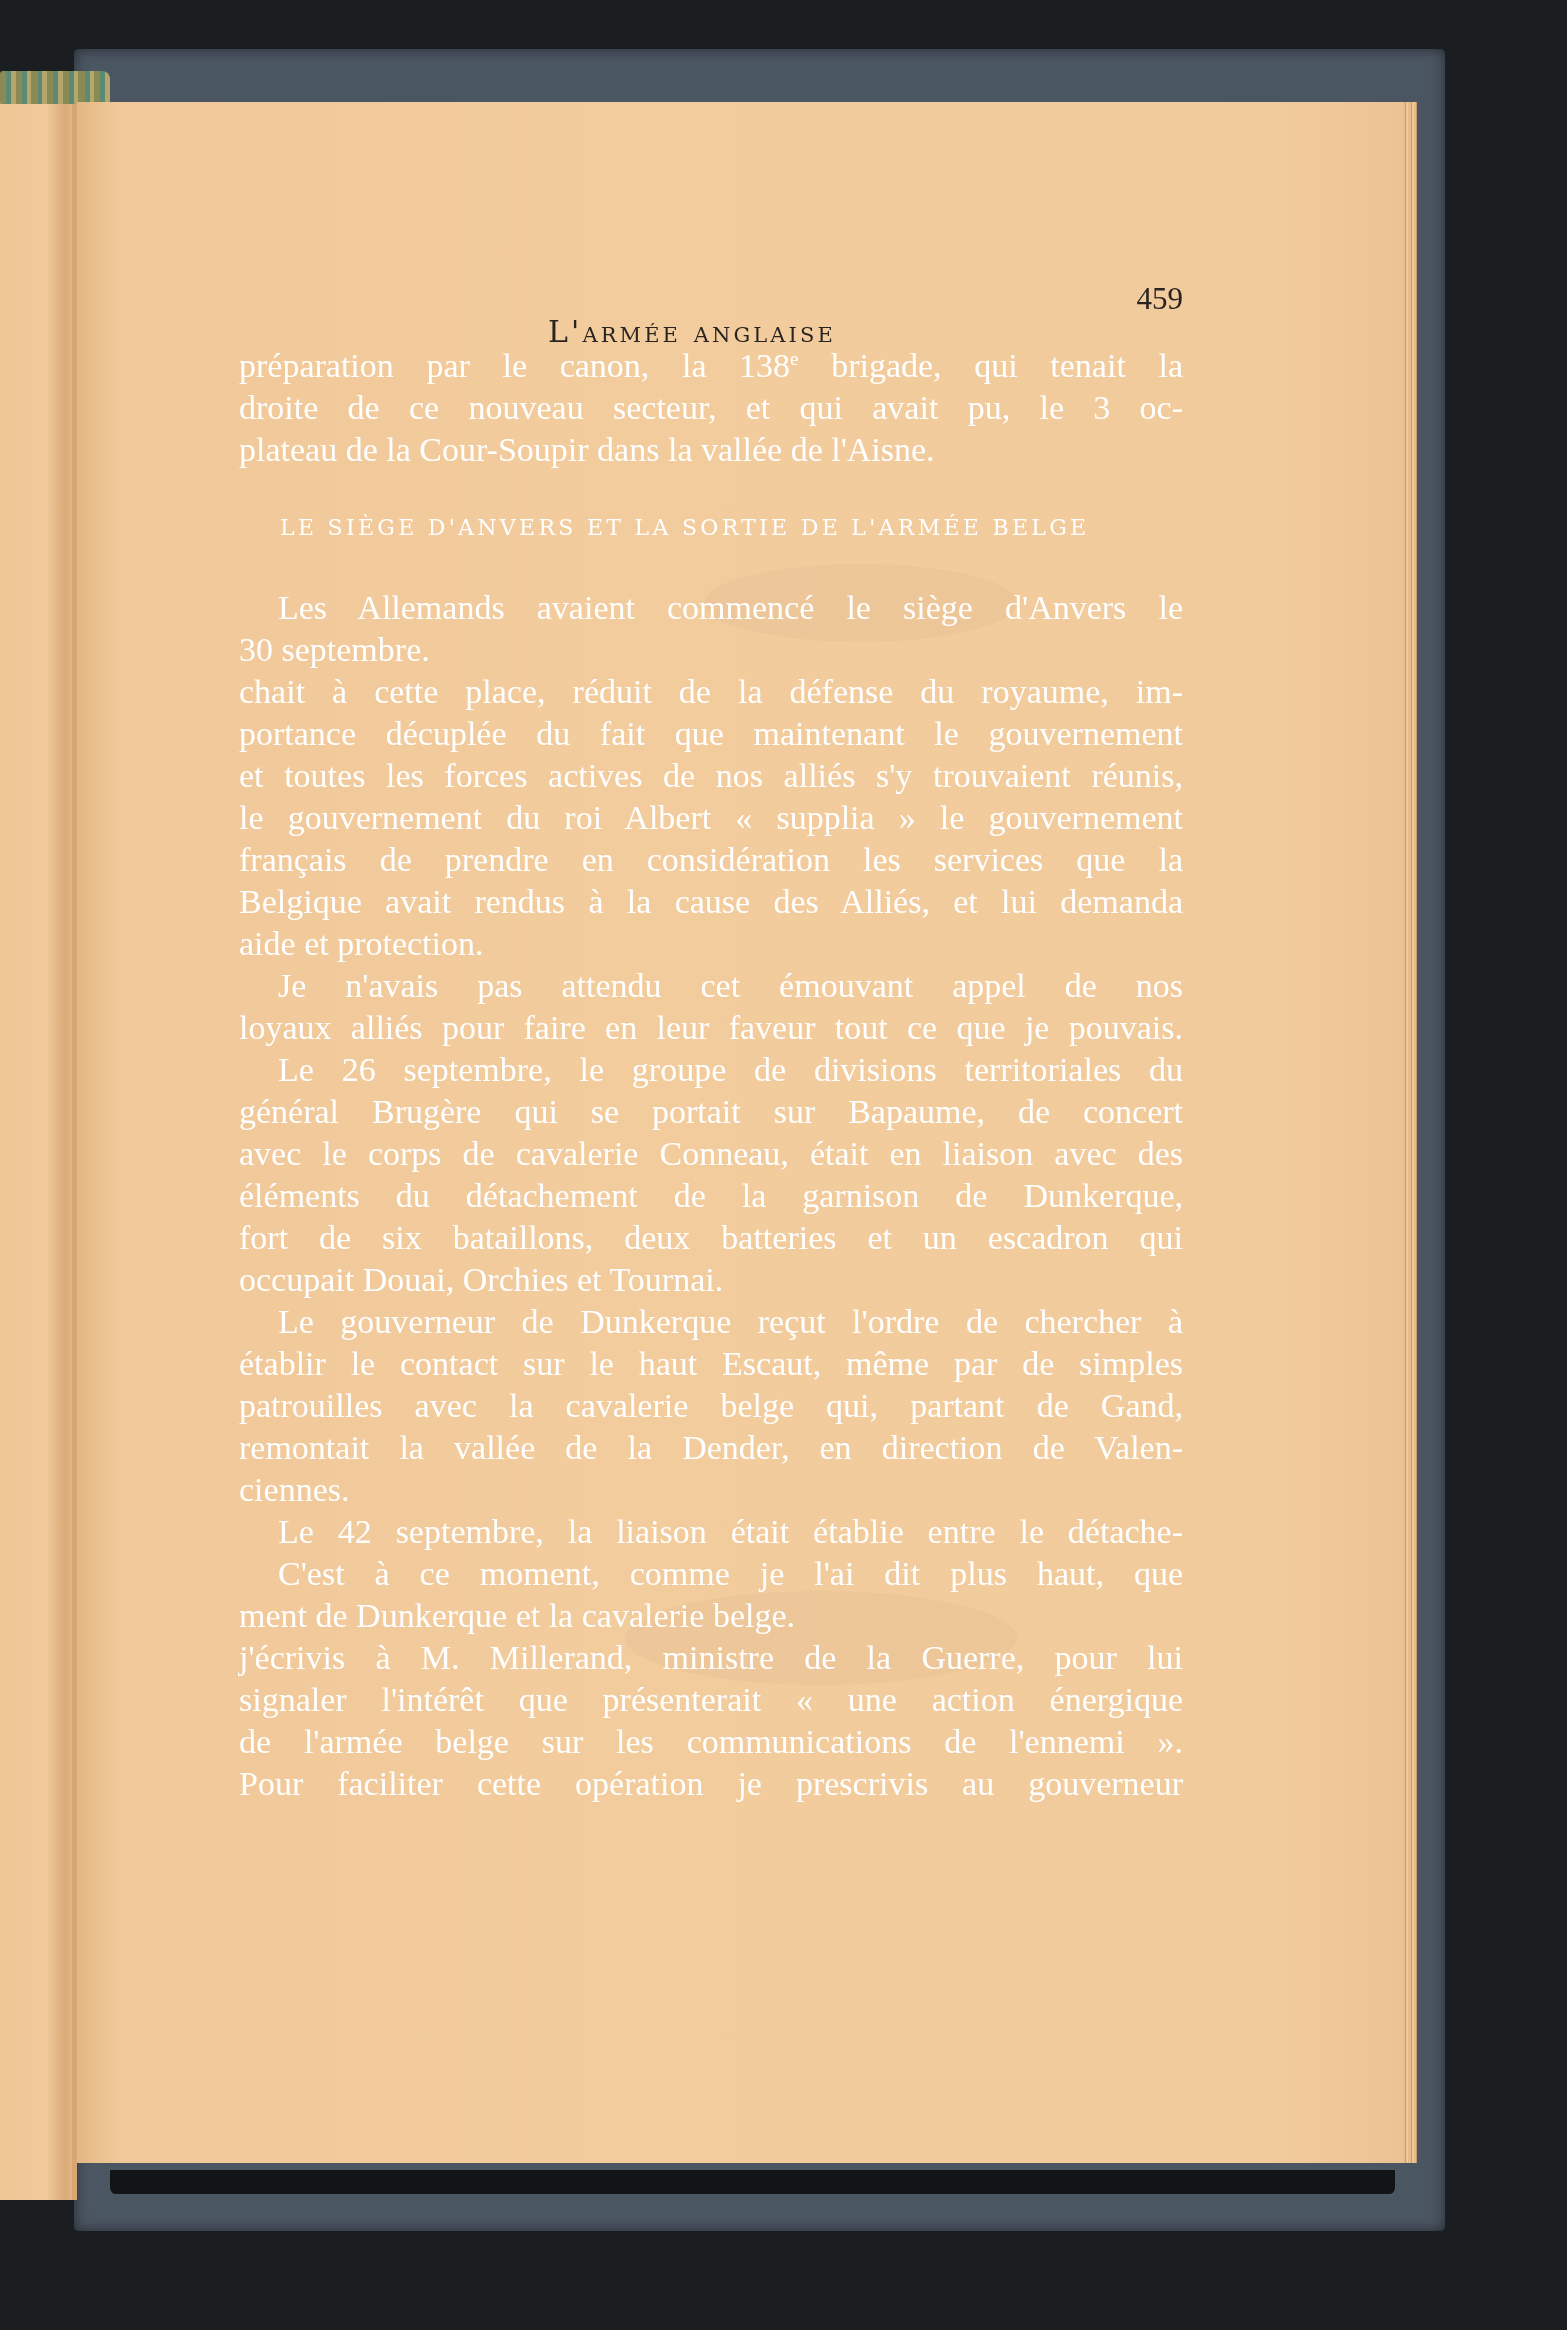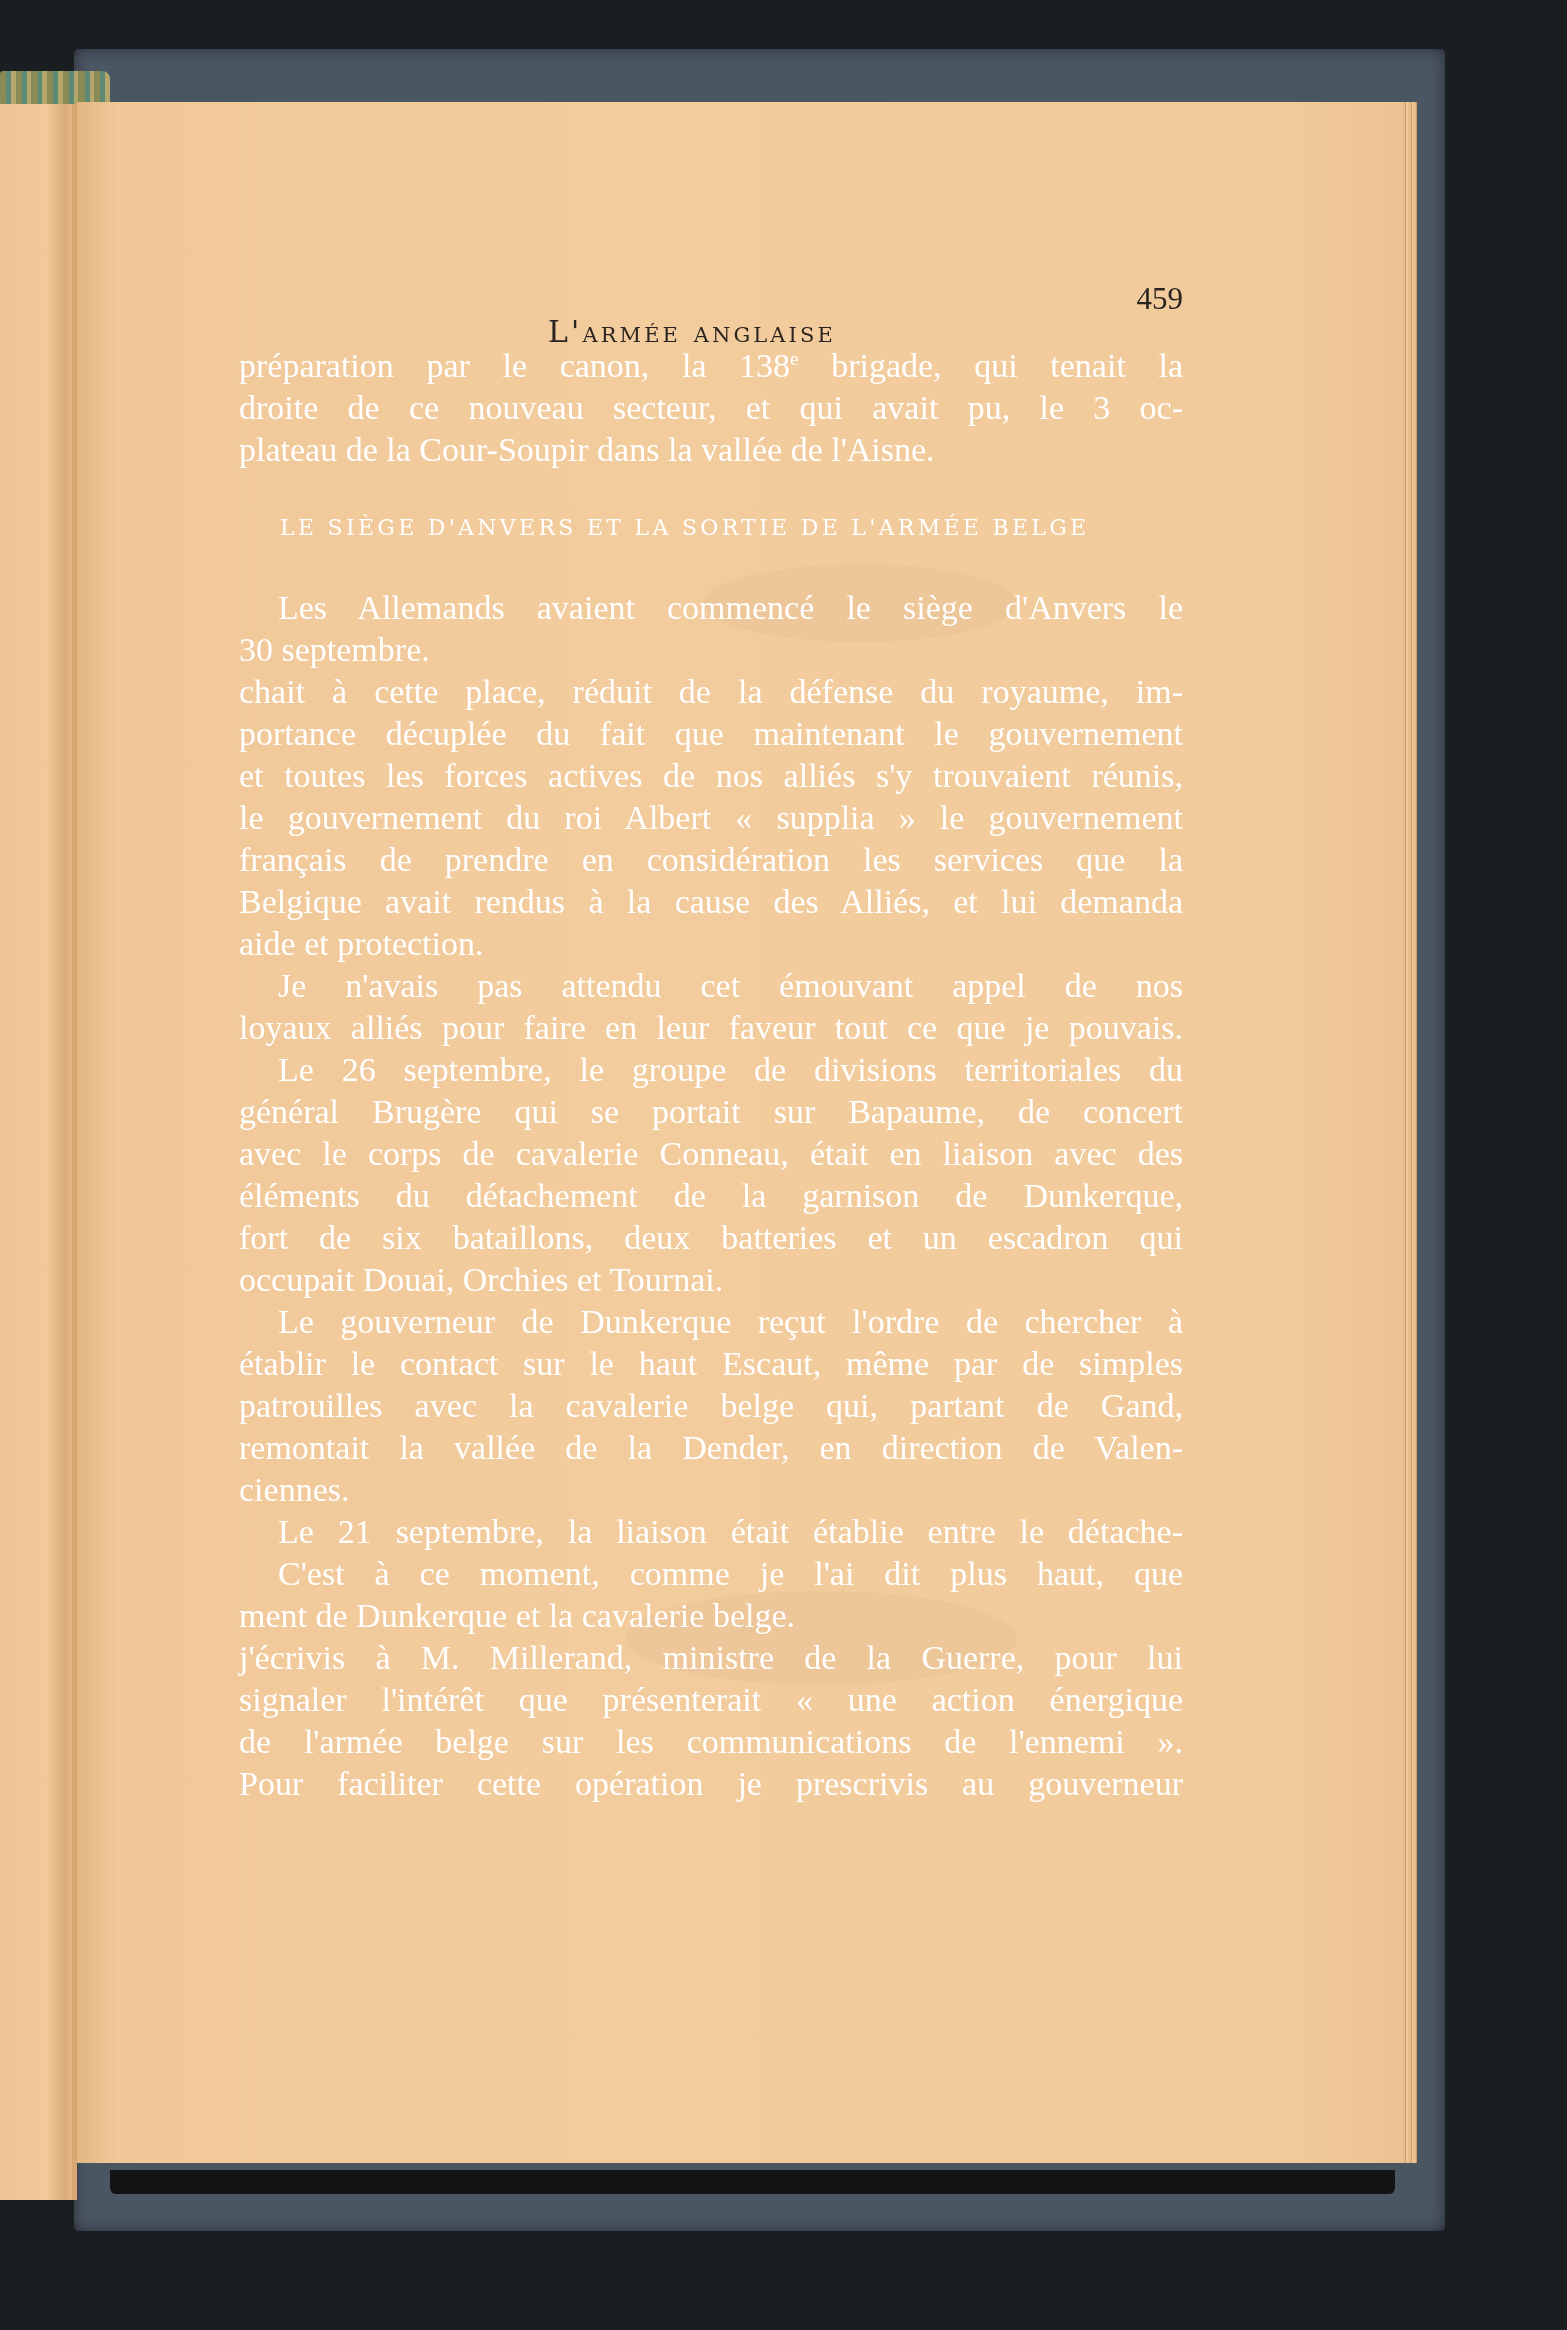--- a/index.html
+++ b/index.html
@@ -123,21 +123,21 @@
   <span class="line">éléments du détachement de la garnison de Dunkerque,</span>
   <span class="line">fort de six bataillons, deux batteries et un escadron qui</span>
   <span class="line last">occupait Douai, Orchies et Tournai.</span>
 
   <span class="line indent">Le gouverneur de Dunkerque reçut l'ordre de chercher à</span>
   <span class="line">établir le contact sur le haut Escaut, même par de simples</span>
   <span class="line">patrouilles avec la cavalerie belge qui, partant de Gand,</span>
   <span class="line">remontait la vallée de la Dender, en direction de Valen-</span>
   <span class="line last">ciennes.</span>
 
-  <span class="line indent">Le 21 septembre, la liaison était établie entre le détache-</span>
+  <span class="line indent">Le 42 septembre, la liaison était établie entre le détache-</span>
   <span class="line indent">C'est à ce moment, comme je l'ai dit plus haut, que</span>
 
   <span class="line last">ment de Dunkerque et la cavalerie belge.</span>
   <span class="line">j'écrivis à M. Millerand, ministre de la Guerre, pour lui</span>
   <span class="line">signaler l'intérêt que présenterait « une action énergique</span>
   <span class="line">de l'armée belge sur les communications de l'ennemi ».</span>
   <span class="line">Pour faciliter cette opération je prescrivis au gouverneur</span>
 </div>
 
 

